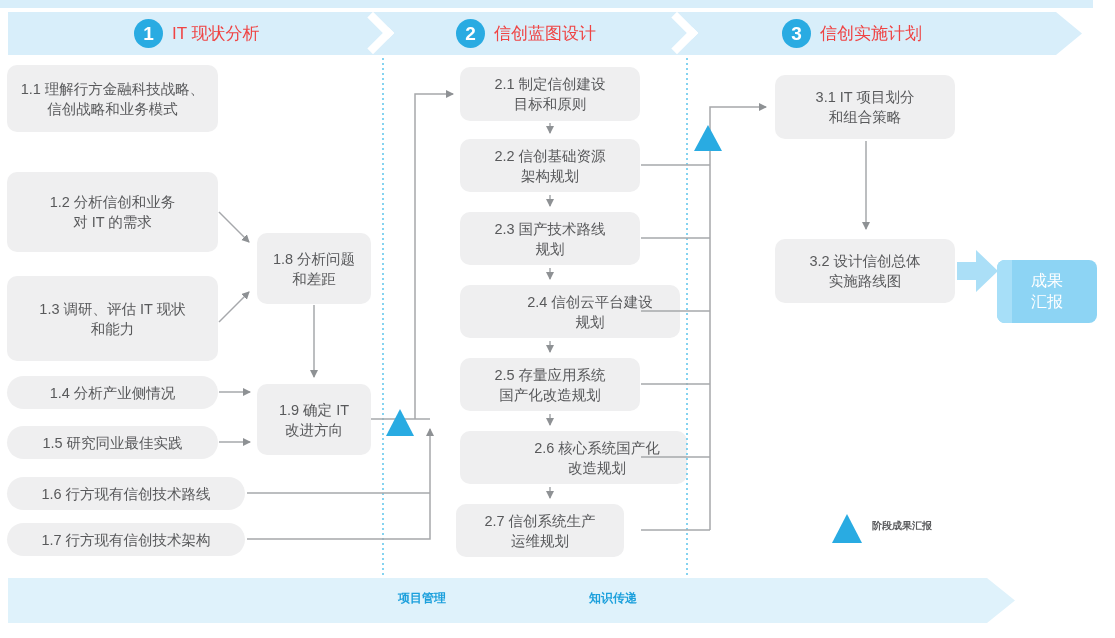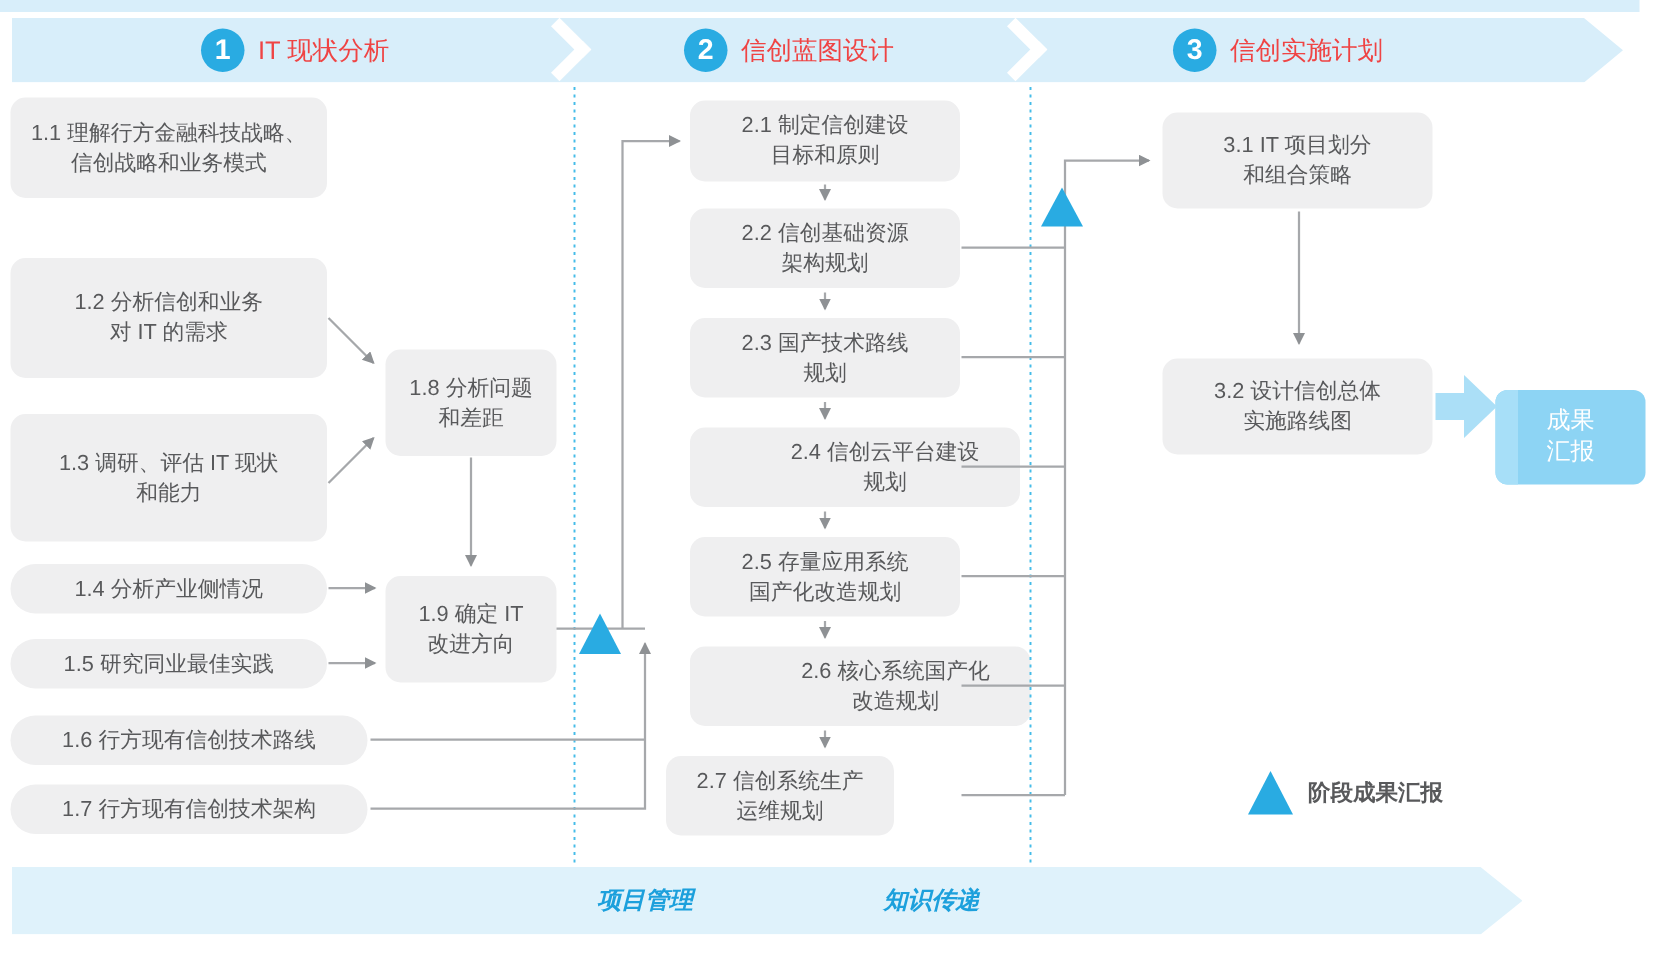--- a/index.html
+++ b/index.html
@@ -25,22 +25,22 @@
         text-align:center;}
   .node .l{display:block;white-space:nowrap;}
   .pill{border-radius:17px;}
 
   .result{position:absolute;left:997px;top:240px;width:100px;height:63px;background:#8DD4F4;border-radius:8px;
           color:#fff;font-weight:normal;font-size:16px;line-height:1.3;display:flex;flex-direction:column;
           align-items:center;justify-content:center;margin-top:20px;}
   .result .stripe{position:absolute;left:0;top:0;bottom:0;width:15px;background:#A7DFF8;border-radius:8px 0 0 8px;}
   .result .l{display:block;position:relative;}
 
-  .legendlabel{position:absolute;left:872px;top:519px;font-size:15px;font-weight:bold;color:#58595B;white-space:nowrap;}
-  .bottomlabel{position:absolute;top:590px;font-size:16px;font-weight:bold;color:#1CA0DC;white-space:nowrap;font-style:italic;}
+  .legendlabel{position:absolute;left:872px;top:519px;font-size:10px;font-weight:bold;color:#58595B;white-space:nowrap;}
+  .bottomlabel{position:absolute;top:590px;font-size:12px;font-weight:bold;color:#1CA0DC;white-space:nowrap;}
 
   svg.overlay{position:absolute;left:0;top:0;pointer-events:none;}
 </style>
 </head>
 <body>
 
 <div id="stage">
 
   <div class="topstrip"></div>
 
@@ -111,21 +111,21 @@
       <span class="l">规划</span>
   </div>
   <div class="node" style="left:460px;top:358px;width:180px;height:53px;">
     <span class="l">2.5 存量应用系统</span>
       <span class="l">国产化改造规划</span>
   </div>
   <div class="node" style="left:460px;top:431px;width:180px;height:53px;padding-left:47px;">
     <span class="l">2.6 核心系统国产化</span>
       <span class="l">改造规划</span>
   </div>
-  <div class="node" style="left:444px;top:504px;width:152px;height:53px;">
+  <div class="node" style="left:456px;top:504px;width:168px;height:53px;">
     <span class="l">2.7 信创系统生产</span>
       <span class="l">运维规划</span>
   </div>
 
   <div class="node" style="left:775px;top:75px;width:180px;height:64px;">
     <span class="l">3.1 IT 项目划分</span>
       <span class="l">和组合策略</span>
   </div>
   <div class="node" style="left:775px;top:239px;width:180px;height:64px;">
     <span class="l">3.2 设计信创总体</span>

